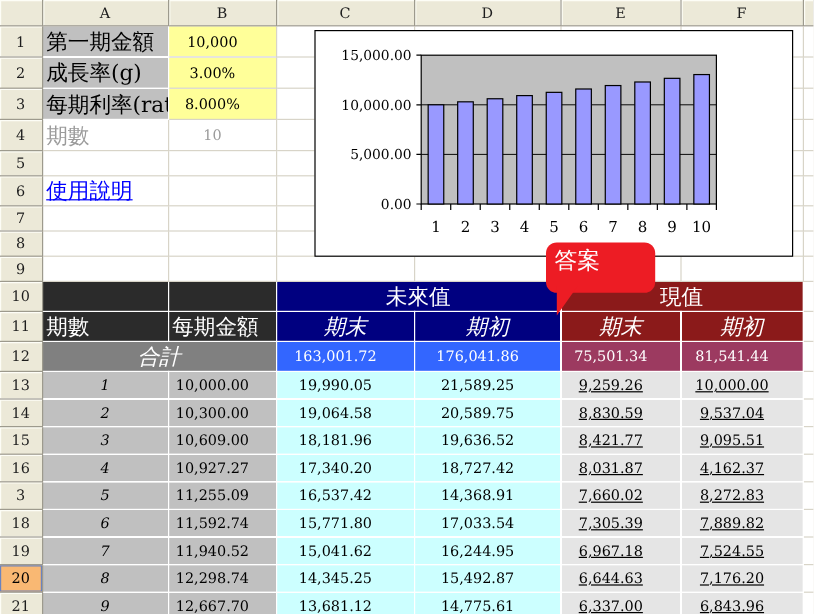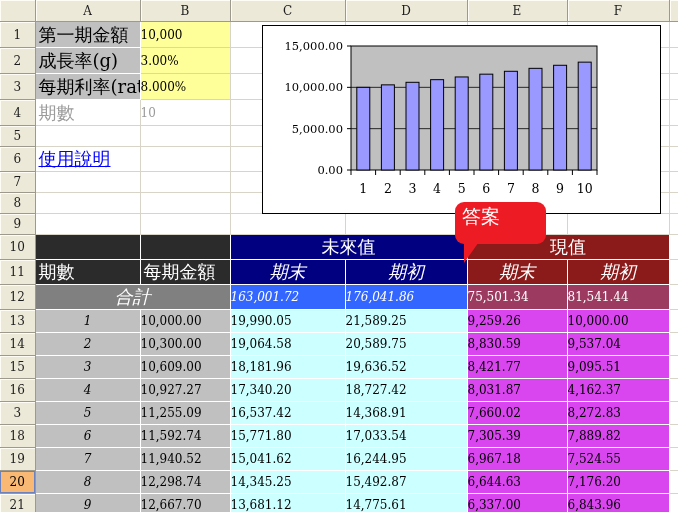--- a/index.html
+++ b/index.html
@@ -7,37 +7,37 @@
     font-family:"DejaVu Serif","Liberation Serif",serif;font-size:12px;color:#000;}
   table{border-collapse:collapse;table-layout:fixed;width:678px;}
   td{padding:0;height:inherit;overflow:hidden;white-space:nowrap;vertical-align:middle;}
   
   .rh,.ch,.corner{background:#ECE9D8;text-align:center;color:#1d1d1d;
     border-right:1px solid #9d9a8d;border-bottom:1px solid #9d9a8d;
     box-shadow:inset 1px 1px 0 #fdfdf6;font-size:12px;}
   .rh.active{background:#F9B873;box-shadow:inset 0 0 0 1px #6a83c0;color:#000;}
   
   .c{border-right:1px solid #d8d4c8;border-bottom:1px solid #d8d4c8;}
-  .num{text-align:left;padding-right:16px;}
+  .num{text-align:center;padding-right:16px;}
   .ctr{text-align:center;font-style:italic;}
   .lbl{text-align:left;padding-left:3px;}
   .zh{font-size:18px;}
   .yellow{background:#FFFF99;}
   .graycell{background:#C0C0C0;border-right-color:#fff;border-bottom-color:#fff;}
   .dim{color:#9b9b9b;}
   .link{color:#0000FF;text-decoration:underline;cursor:pointer;}
   .dark{background:#2B2B2B;color:#fff;border-right-color:#fff;border-bottom-color:#fff;}
   .navy{background:#000080;color:#fff;border-right-color:#fff;border-bottom-color:#fff;}
   .dred{background:#8B1A1A;color:#fff;border-right-color:#fff;border-bottom-color:#fff;}
-  .blue{background:#3366FF;color:#fff;border-right-color:#fff;border-bottom-color:#fff;font-style:italic;}
+  .blue{background:#3366FF;color:#fff;border-right-color:#fff;border-bottom-color:#fff;}
   .plum{background:#9C3A60;color:#fff;border-right-color:#fff;border-bottom-color:#fff;}
   .totalgray{background:#808080;color:#fff;border-right-color:#fff;border-bottom-color:#fff;}
   .gray{background:#C0C0C0;border-right-color:#fff;border-bottom-color:#fff;}
   .cyan{background:#CCFFFF;border-right-color:#fff;border-bottom-color:#fff;}
-  .tan{background:#d946ef;border-right-color:#fff;border-bottom-color:#fff;}
+  .tan{background:#e5e5e5;border-right-color:#fff;border-bottom-color:#fff;text-decoration:underline;}
   .grp{text-align:center;}
   
   #chart{position:absolute;left:262px;top:25px;width:397px;height:187px;background:#fff;
     border:1px solid #000;z-index:2;}
   
   #callout{position:absolute;left:455px;top:202px;width:91px;height:42px;background:#ED1C24;
     border-radius:9px;z-index:4;color:#fff;font-size:19px;box-sizing:border-box;padding:2px 0 0 7px;}
   #callout-tail{position:absolute;left:464px;top:239px;width:0;height:0;z-index:4;
     border-top:24px solid #ED1C24;border-right:17px solid transparent;}
 </style>

